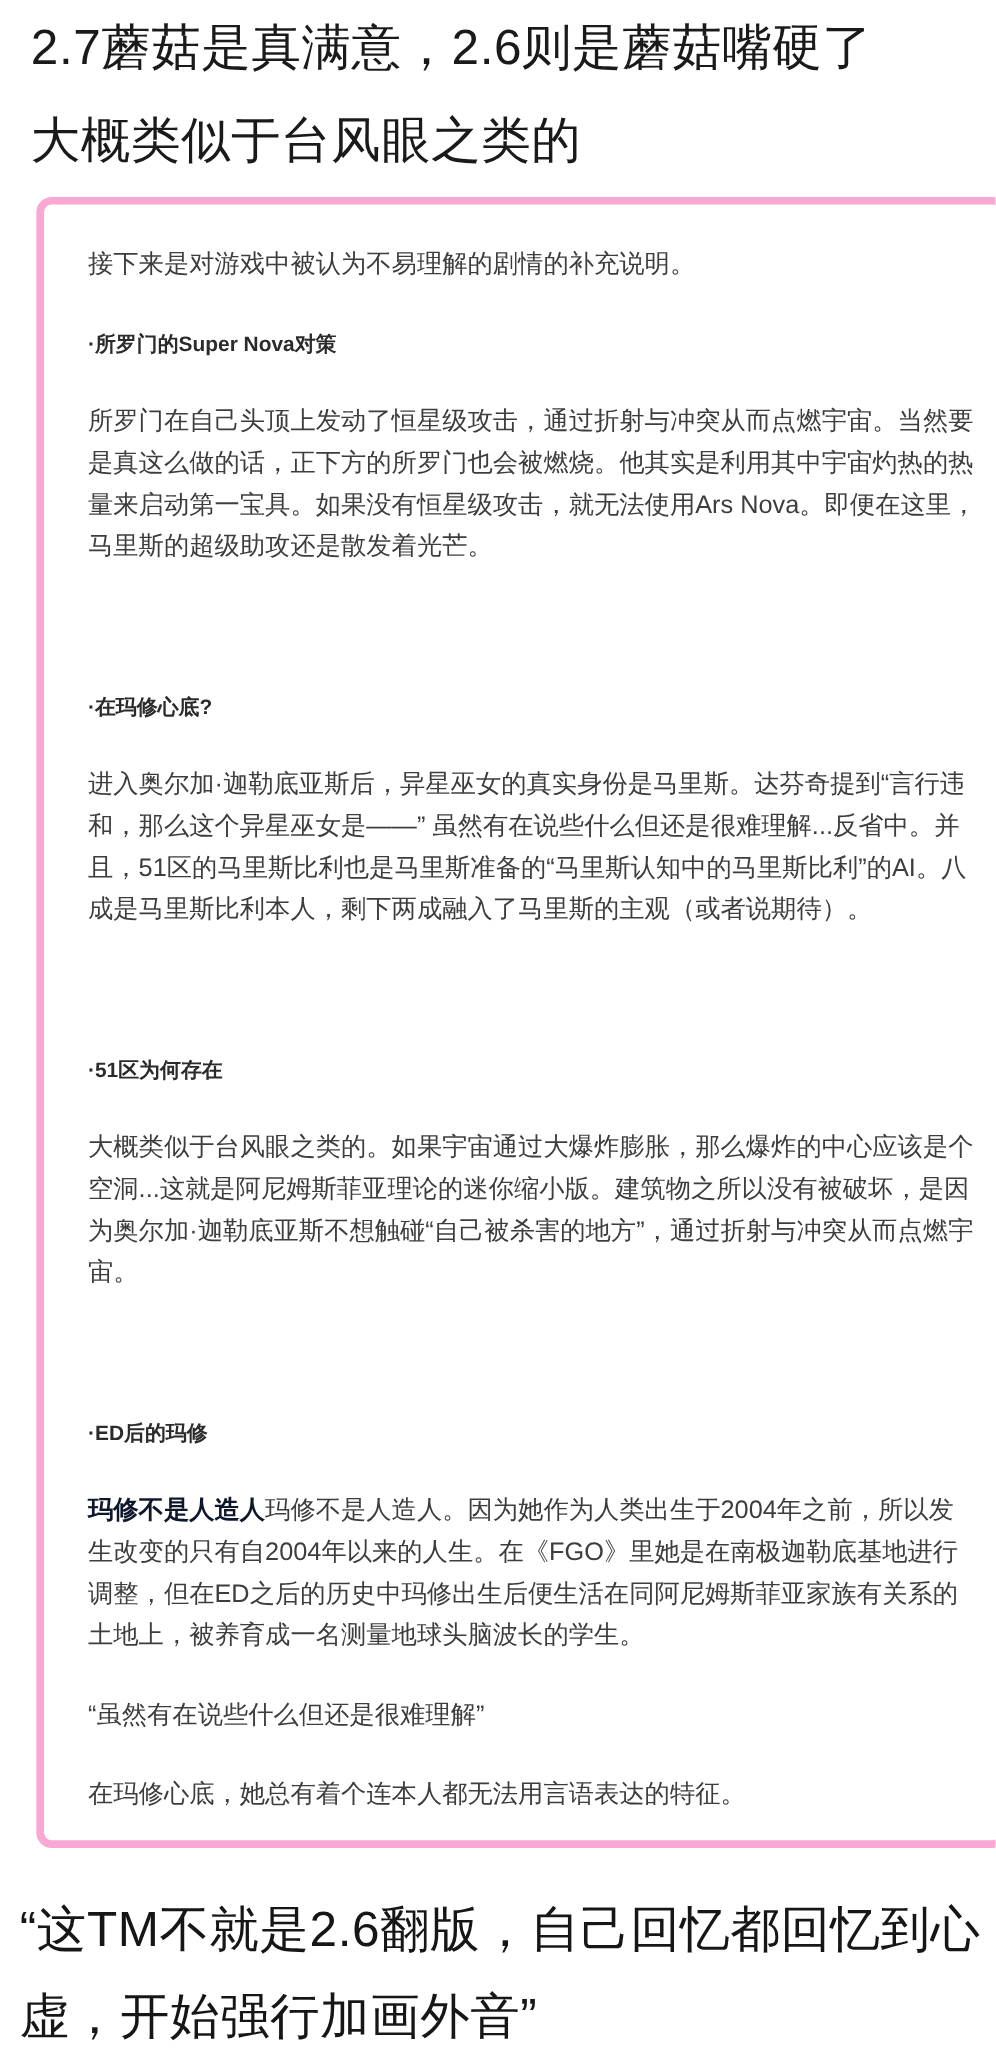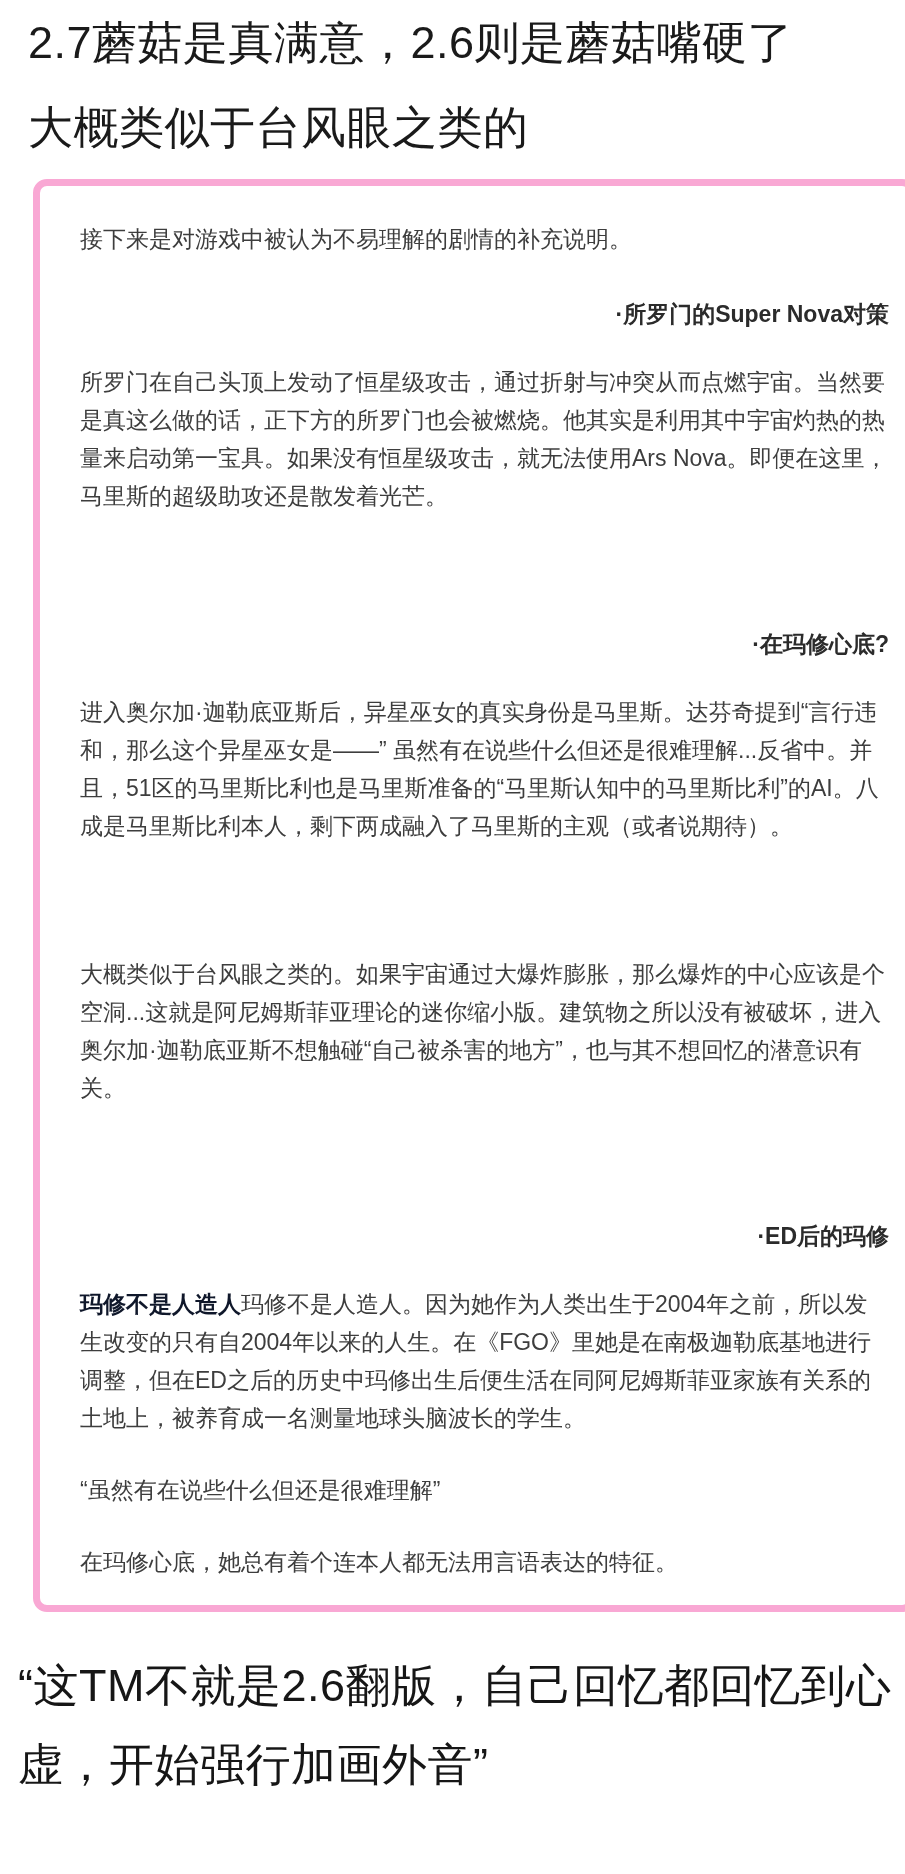--- a/index.html
+++ b/index.html
@@ -37,25 +37,24 @@
   }
   .body-p {
     margin: 0 0 34px 0;
     font-size: 23px;
     line-height: 38px;
     font-weight: 400;
     color: #3d3d3d;
   }
   .section-h {
     margin: 0 0 30px 0;
-    font-size: 23px;
+    font-size: 19px;
     line-height: 38px;
     font-weight: 700;
     color: #2b2b2b;
-    text-align: right;
   }
   .section { margin-top: 110px; }
   .section-first { margin-top: 37px; }
   .section-last .body-p:last-child { margin-bottom: 0; }
   .bold-lead { font-weight: 700; color: #0f172a; }
   .bottom-quote {
     margin: 34px 0 0 0;
     padding-left: 2px;
     font-size: 45px;
     line-height: 79px;
@@ -82,21 +81,22 @@
       <h3 class="section-h">·所罗门的Super Nova对策</h3>
       <p class="body-p">所罗门在自己头顶上发动了恒星级攻击，通过折射与冲突从而点燃宇宙。当然要是真这么做的话，正下方的所罗门也会被燃烧。他其实是利用其中宇宙灼热的热量来启动第一宝具。如果没有恒星级攻击，就无法使用Ars Nova。即便在这里，马里斯的超级助攻还是散发着光芒。</p>
     </section>
 
     <section class="section">
       <h3 class="section-h">·在玛修心底?</h3>
       <p class="body-p">进入奥尔加·迦勒底亚斯后，异星巫女的真实身份是马里斯。达芬奇提到“言行违和，那么这个异星巫女是——” 虽然有在说些什么但还是很难理解...反省中。并且，51区的马里斯比利也是马里斯准备的“马里斯认知中的马里斯比利”的AI。八成是马里斯比利本人，剩下两成融入了马里斯的主观（或者说期待）。</p>
     </section>
 
     <section class="section">
-      <p class="body-p">大概类似于台风眼之类的。如果宇宙通过大爆炸膨胀，那么爆炸的中心应该是个空洞...这就是阿尼姆斯菲亚理论的迷你缩小版。建筑物之所以没有被破坏，进入奥尔加·迦勒底亚斯不想触碰“自己被杀害的地方”，也与其不想回忆的潜意识有关。</p>
+      <h3 class="section-h">·51区为何存在</h3>
+      <p class="body-p">大概类似于台风眼之类的。如果宇宙通过大爆炸膨胀，那么爆炸的中心应该是个空洞...这就是阿尼姆斯菲亚理论的迷你缩小版。建筑物之所以没有被破坏，是因为奥尔加·迦勒底亚斯不想触碰“自己被杀害的地方”，通过折射与冲突从而点燃宇宙。</p>
     </section>
 
     <section class="section section-last">
       <h3 class="section-h">·ED后的玛修</h3>
       <p class="body-p"><span class="bold-lead">玛修不是人造人</span><span>玛修不是人造人。因为她作为人类出生于2004年之前，所以发生改变的只有自2004年以来的人生。在《FGO》里她是在南极迦勒底基地进行调整，但在ED之后的历史中玛修出生后便生活在同阿尼姆斯菲亚家族有关系的土地上，被养育成一名测量地球头脑波长的学生。</span></p>
       <p class="body-p">“虽然有在说些什么但还是很难理解”</p>
       <p class="body-p">在玛修心底，她总有着个连本人都无法用言语表达的特征。</p>
     </section>
 
   </div>

